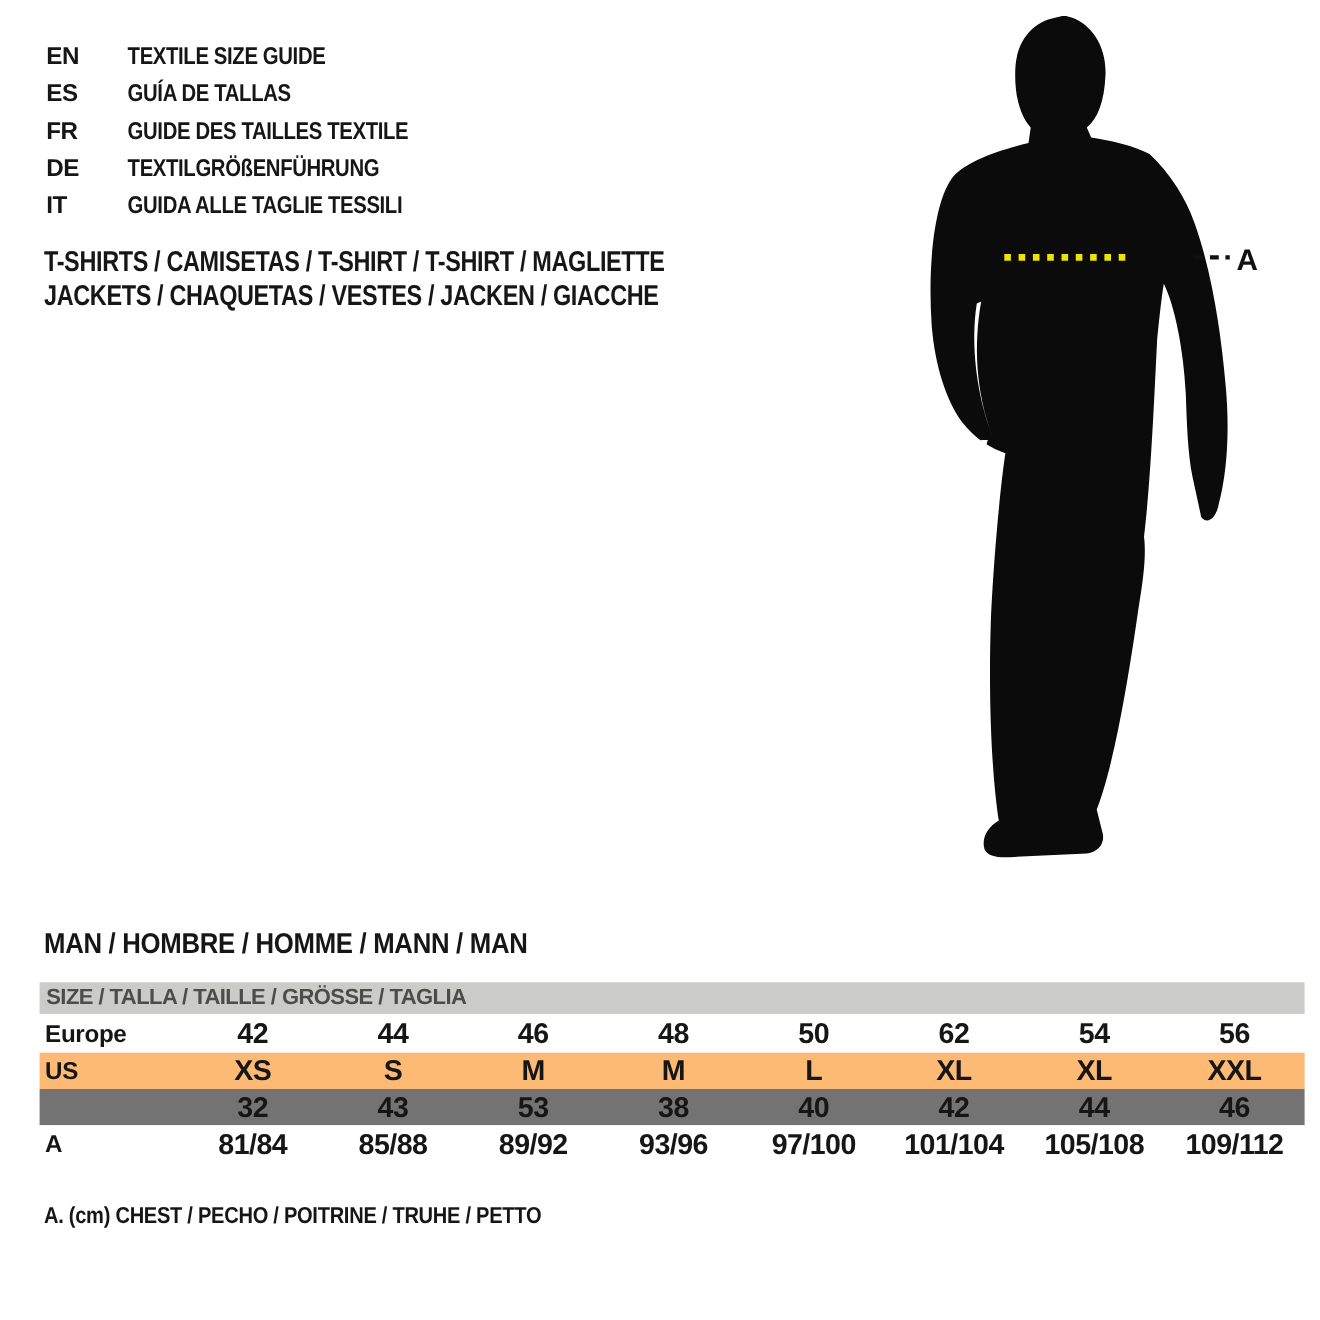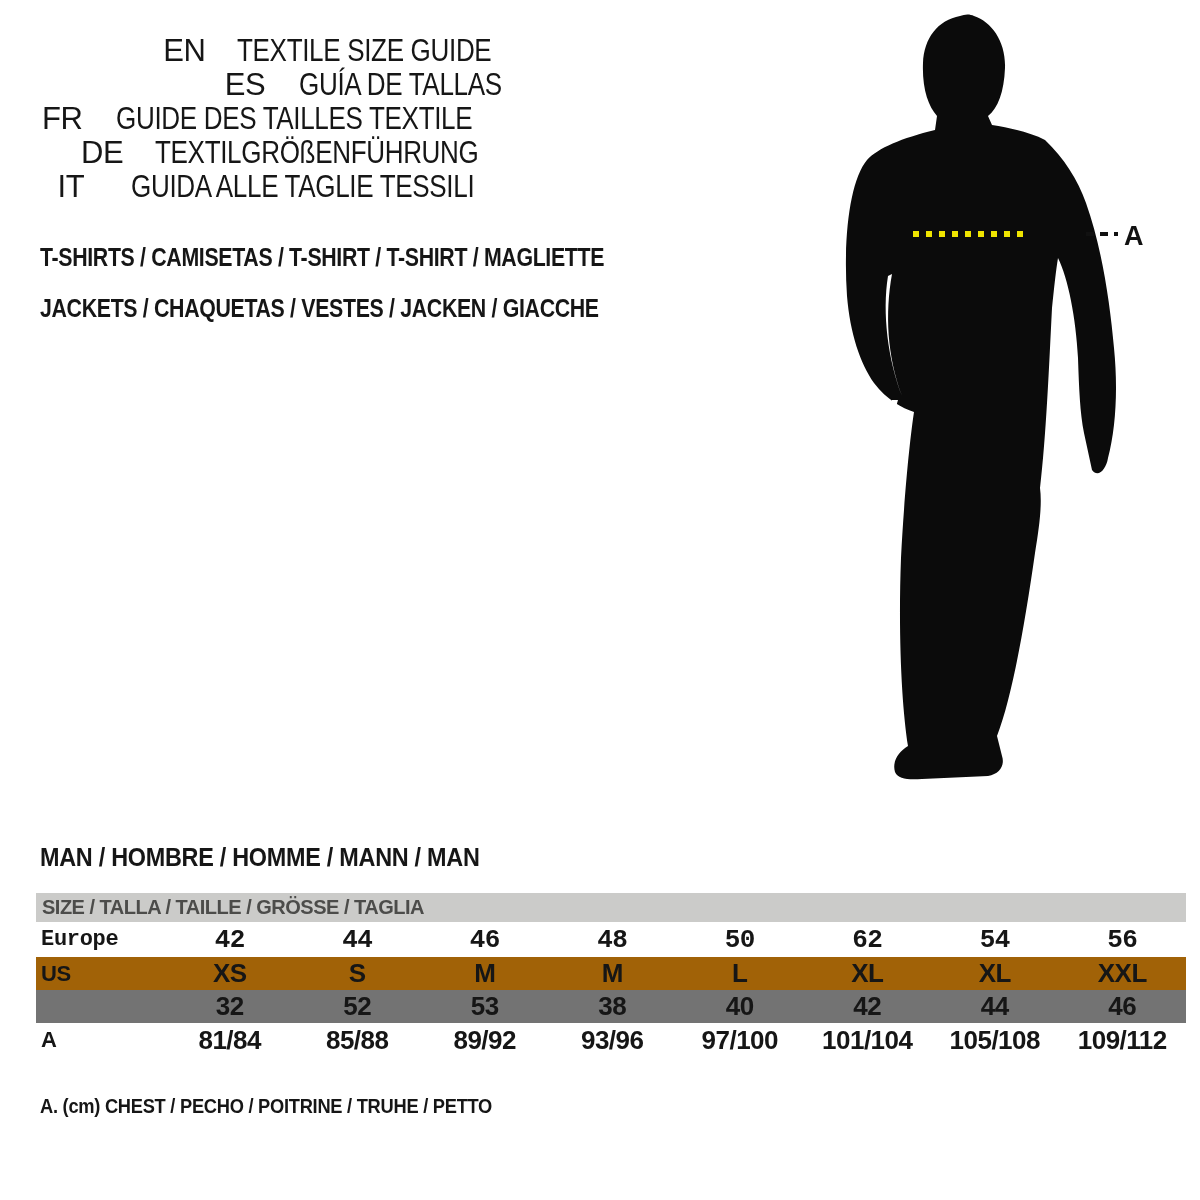--- a/index.html
+++ b/index.html
@@ -3,42 +3,42 @@
 <meta charset="utf-8">
 <style>
   * { margin:0; padding:0; box-sizing:border-box; }
   html,body { background:#ffffff; }
   .page {
     position:relative; width:1200px; height:1200px; background:#ffffff;
     font-family:"Liberation Sans", sans-serif; color:#161616; overflow:hidden;
   }
   
   .lang-block { position:absolute; left:42px; top:34px; }
-  .lang-row { display:flex; height:34px; align-items:center; font-size:31px; font-weight:normal; letter-spacing:-0.4px;justify-content:flex-end; }
+  .lang-row { display:flex; height:34px; align-items:center; font-size:22px; font-weight:bold; letter-spacing:-0.4px; }
   .lang-code { width:74px; flex:0 0 74px; }
   .cond { display:inline-block; transform:scaleX(0.84); transform-origin:0 50%; white-space:nowrap; }
   
   .categories { position:absolute; left:40px; top:222px; font-size:26px; font-weight:bold; letter-spacing:-0.4px; }
-  .cat-line { height:31px; line-height:31px;margin-top:20px; }
+  .cat-line { height:31px; line-height:31px; }
   .cat-line .cond2 { display:inline-block; transform:scaleX(0.82); transform-origin:0 50%; white-space:nowrap; }
   
   .figure { position:absolute; left:840px; top:8px; width:310px; height:780px; }
   .figure text { font-family:"Liberation Sans", sans-serif; font-weight:bold; fill:#111111; }
   
   .section-title { position:absolute; left:40px; top:842px; font-size:26px; font-weight:bold; letter-spacing:-0.3px; }
   .section-title .cond3 { display:inline-block; transform:scaleX(0.9); transform-origin:0 50%; white-space:nowrap; }
   
   .size-table { position:absolute; left:36px; top:893px; width:1150px; }
   .t-header {
     height:29px; line-height:29px; background:#cbcbc9; color:#4c4c4a;
     font-size:20px; font-weight:bold; padding-left:6px; letter-spacing:-0.5px;
   }
   .t-row { display:grid; grid-template-columns:130px repeat(8, 1fr); align-items:center; }
-  .row-europe { height:35px; background:#ffffff;font-family:Liberation Mono, monospace; }
-  .row-us     { height:33px; background:#a16207; }
+  .row-europe { height:35px; background:#ffffff; }
+  .row-us     { height:33px; background:#fdba74; }
   .row-num    { height:33px; background:#737373; }
   .row-a      { height:34px; background:#ffffff; }
   .t-label { font-size:22px; font-weight:bold; padding-left:5px; letter-spacing:-0.3px; }
   .t-cell  { font-size:26px; font-weight:bold; text-align:center; letter-spacing:-0.5px; }
   
   .footnote { position:absolute; left:40px; top:1094px; font-size:21px; font-weight:bold; letter-spacing:-0.3px;text-align:right; }
   .footnote .cond4 { display:inline-block; transform:scaleX(0.87); transform-origin:0 50%; white-space:nowrap; }
 </style>
 </head>
 <body>
@@ -138,21 +138,21 @@
       <span class="t-cell">M</span>
       <span class="t-cell">L</span>
       <span class="t-cell">XL</span>
       <span class="t-cell">XL</span>
       <span class="t-cell">XXL</span>
     </div>
 
     <div class="t-row row-num">
       <span class="t-label"></span>
       <span class="t-cell">32</span>
-      <span class="t-cell">52</span>
+      <span class="t-cell">43</span>
       <span class="t-cell">53</span>
       <span class="t-cell">38</span>
       <span class="t-cell">40</span>
       <span class="t-cell">42</span>
       <span class="t-cell">44</span>
       <span class="t-cell">46</span>
     </div>
 
     <div class="t-row row-a">
       <span class="t-label">A</span>

